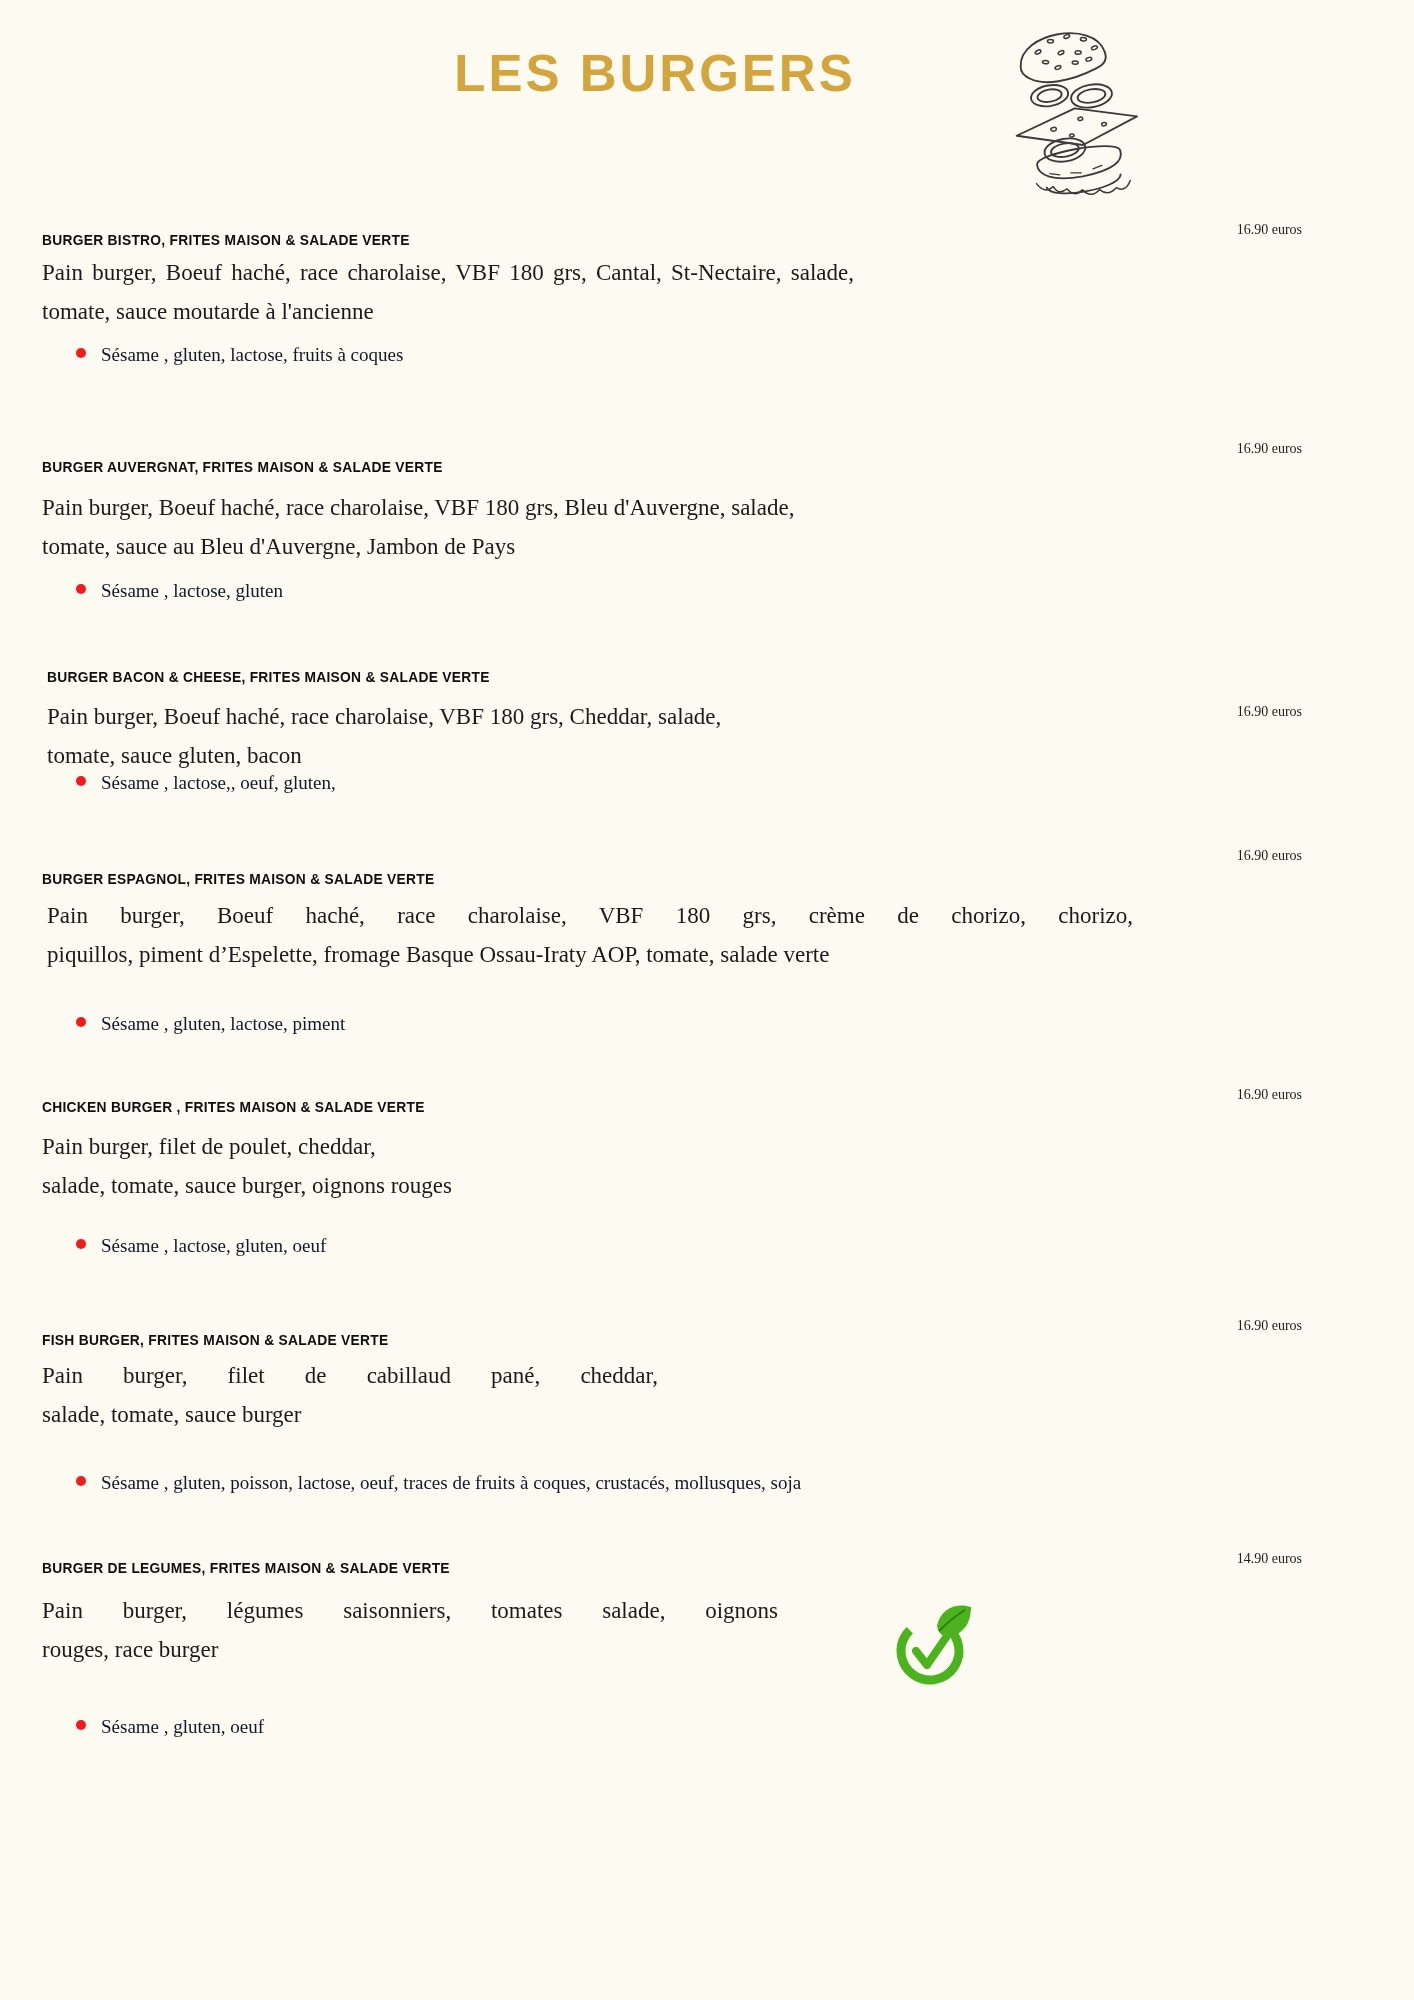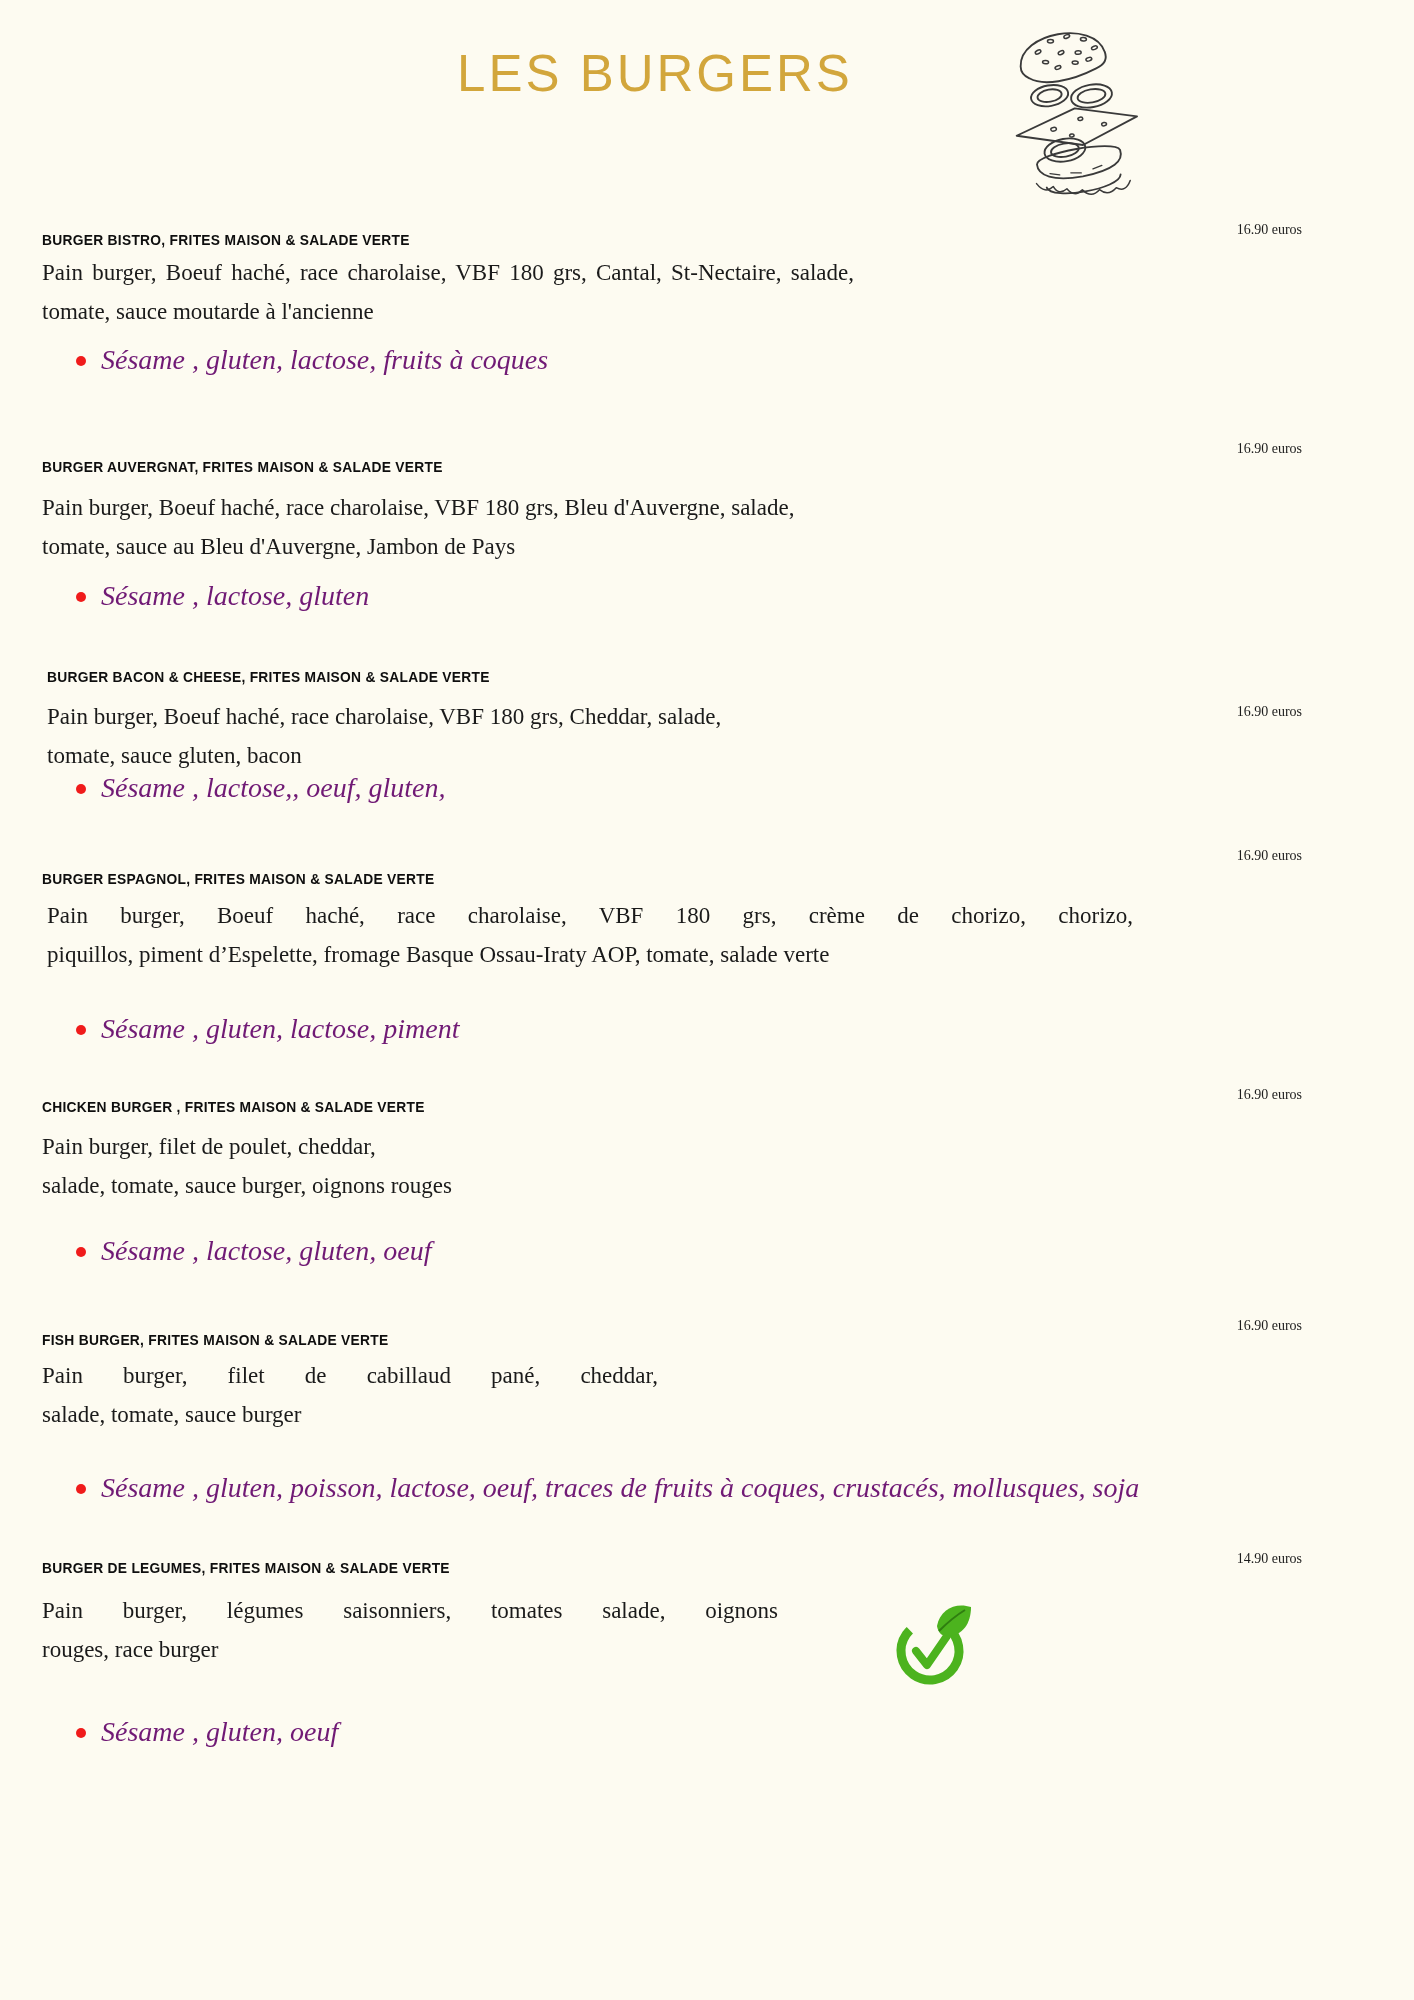--- a/index.html
+++ b/index.html
@@ -9,21 +9,21 @@
     margin:0 auto;
     background:#FDFBF1;
     font-family:"Liberation Serif", serif;
     color:#1a1a1a;
     overflow:hidden;
   }
   .page-title {
     position:absolute; top:44px; left:0; width:1310px;
     text-align:center;
     font-family:"Liberation Sans", sans-serif;
-    font-weight:400;
+    font-weight:700;
     font-size:51px;
     letter-spacing:3px;
     color:#D2A63C;
   }
   .burger-sketch { position:absolute; left:995px; top:6px; }
   .item-heading {
     position:absolute; left:42px;
     font-family:"Liberation Sans", sans-serif;
     font-weight:700;
     font-size:15px;
@@ -49,24 +49,23 @@
     color:#1a1a1a;
   }
   .dline { display:block; white-space:nowrap; }
   .dline.j {
     white-space:normal;
     text-align:justify;
     text-align-last:justify;
   }
   .allergens {
     position:absolute; left:76px;
-    font-size:28px;
-    color:#701a75;
+    font-size:19px;
+    color:#0f172a;
     white-space:nowrap;
-    font-style:italic;
   }
   .allergens .dot {
     display:inline-block;
     width:10px; height:10px;
     border-radius:50%;
     background:#F01B1B;
     margin-right:15px;
     vertical-align:3px;
   }
   .veg-badge { position:absolute; left:894px; top:1600px; }

